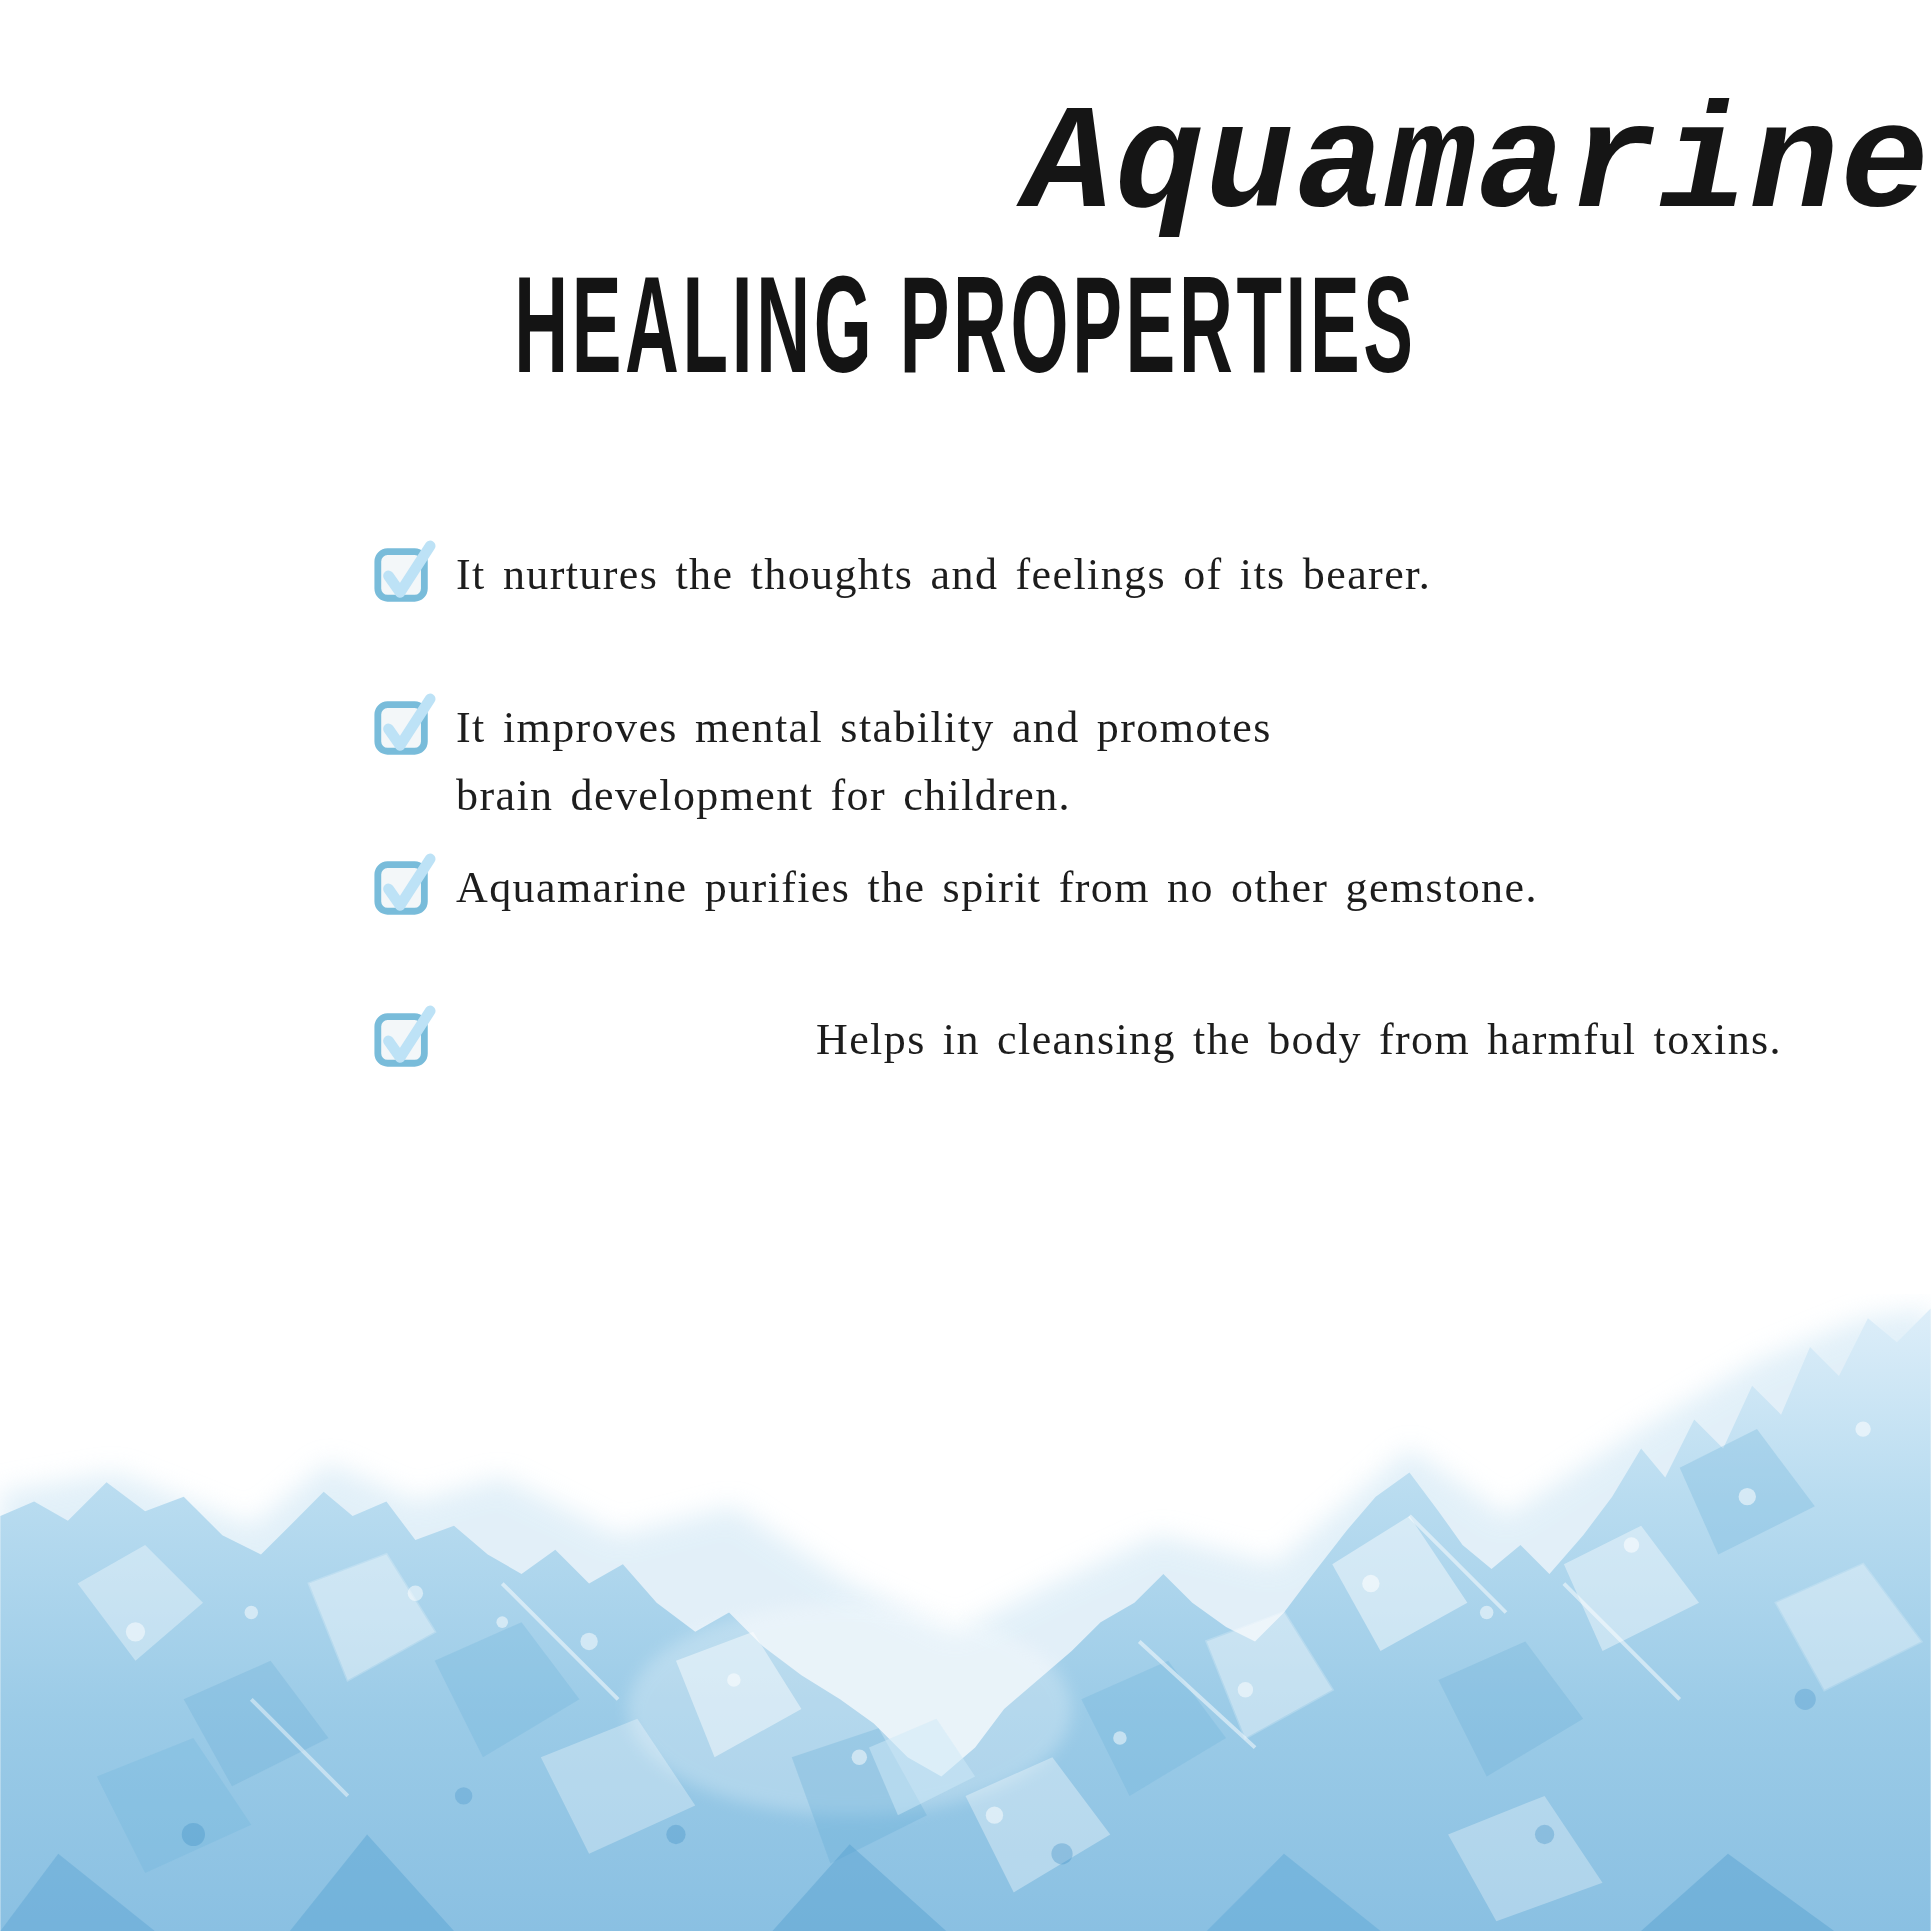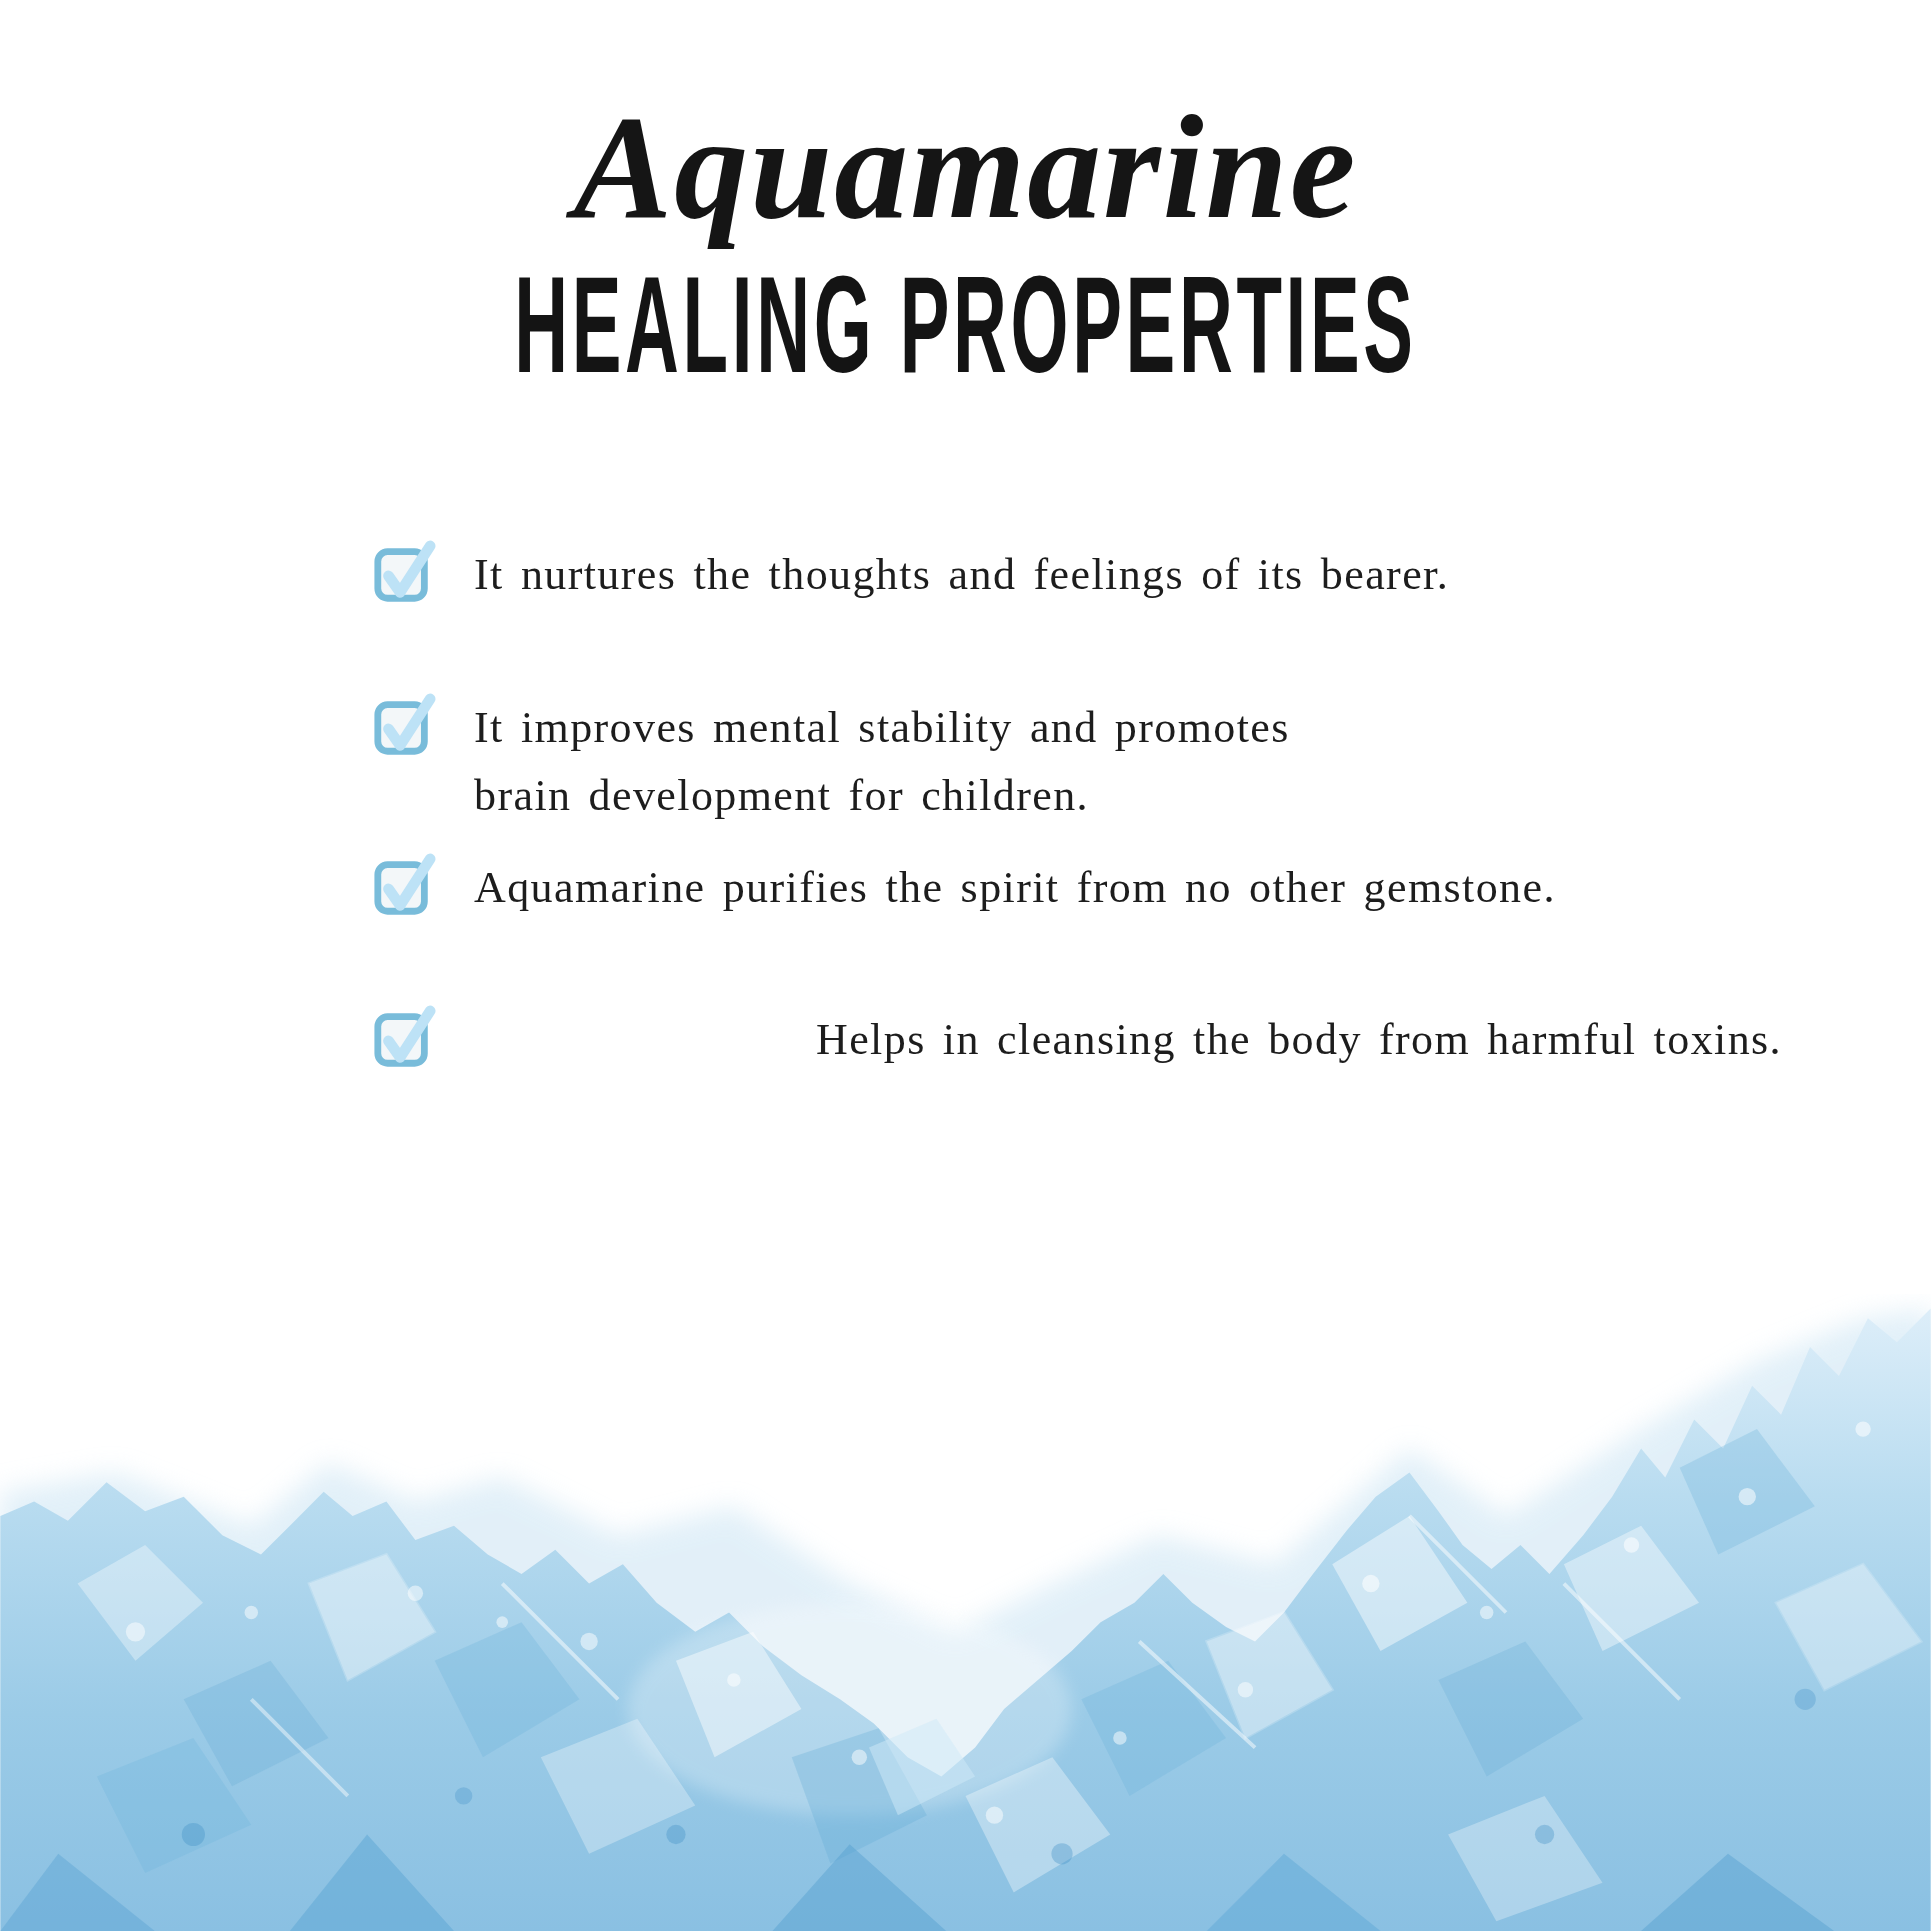--- a/index.html
+++ b/index.html
@@ -1,35 +1,35 @@
 <!DOCTYPE html>
 <html><head>
 <meta charset="utf-8">
 <style>
   html,body{margin:0;padding:0;background:#ffffff;}
   .canvas{
     position:relative;width:1931px;height:1931px;background:#ffffff;
     overflow:hidden;font-family:"Liberation Serif",serif;
   }
   .title{
-    position:absolute;top:93px;left:0;width:1931px;text-align:center;
-    font-family:Liberation Serif, serif;font-style:italic;font-weight:700;
+    position:absolute;top:93px;left:0;width:1931px;text-align:right;
+    font-family:Liberation Mono, monospace;font-style:italic;font-weight:700;
     font-size:148px;line-height:1;color:#151515;letter-spacing:1.9px;
   }
   .subtitle{
     position:absolute;top:255px;left:0;width:1931px;text-align:center;
     font-family:"Liberation Sans",sans-serif;font-weight:700;
     font-size:138px;line-height:1;color:#141414;letter-spacing:6.8px;
     transform:scaleX(0.54);transform-origin:50% 50%;white-space:nowrap;
   }
   .checklist{
     position:absolute;top:541px;left:372px;width:1410px;
     display:flex;flex-direction:column;
   }
-  .check-row{display:flex;align-items:flex-start;column-gap:38px;}
+  .check-row{display:flex;align-items:flex-start;column-gap:20px;}
   .check-row.m1{margin-bottom:85px;}
   .check-row.m2{margin-bottom:24px;}
   .check-row.m3{margin-bottom:84px;}
   .check-row.m4{margin-bottom:87px;justify-content:space-between;}
   .checkbox-svg{width:64px;height:64px;flex:0 0 64px;margin-top:1px;overflow:visible;}
   .item-text{
     font-family:"Liberation Serif",serif;font-size:44px;line-height:68px;
     color:#1d1d1d;letter-spacing:1.4px;word-spacing:4.8px;white-space:pre-line;
   }
   .ice-band{position:absolute;left:0;bottom:0;width:1931px;height:637px;display:block;}

